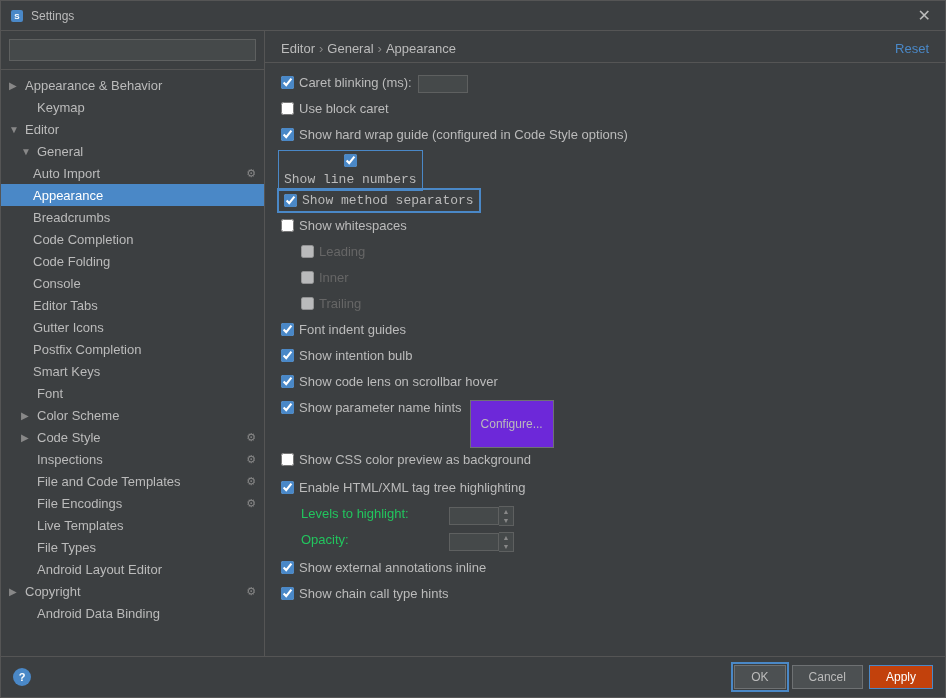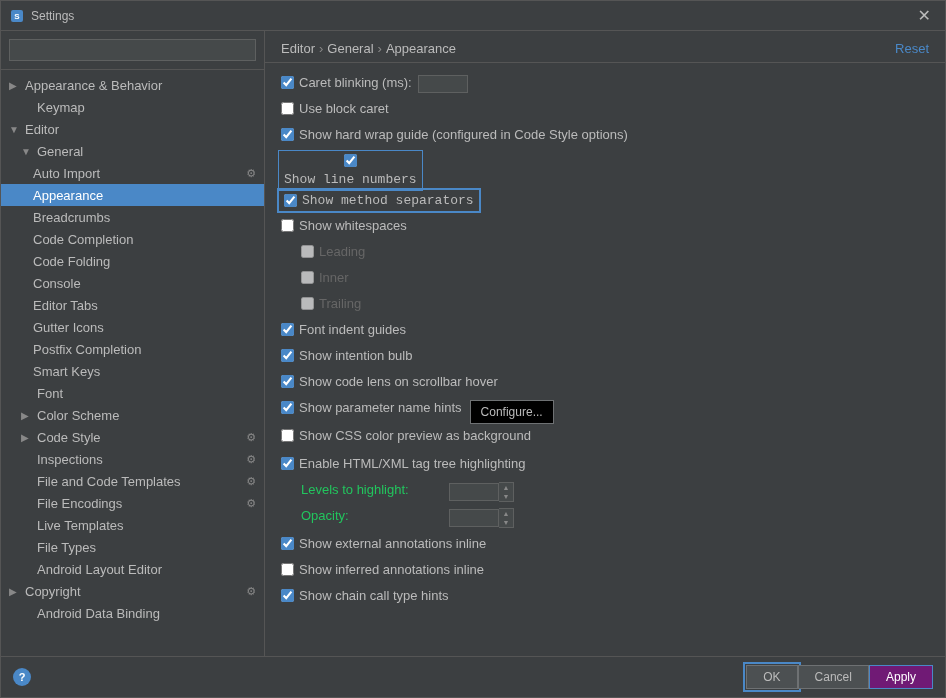--- a/index.html
+++ b/index.html
@@ -189,25 +189,25 @@
     .text-input-inline {
       background: #45494a;
       border: 1px solid #5e6060;
       color: #bbb;
       font-size: 12px;
       padding: 1px 4px;
       width: 50px;
       outline: none;
     }
     .configure-btn {
-      background: #000000;
+      background: #6d28d9;
       border: 1px solid #6e7173;
       color: #bbb;
       font-size: 12px;
-      padding: 4px 10px;
+      padding: 16px 10px;
       cursor: pointer;
       margin-left: 8px;
     }
 
     .indent-group {
       padding-left: 20px;
     }
     .disabled-label {
       color: #666;
     }
@@ -273,31 +273,32 @@
       color: #fff;
       font-size: 11px;
       display: flex;
       align-items: center;
       justify-content: center;
       cursor: pointer;
       font-weight: bold;
     }
     .footer-buttons {
       display: flex;
+      gap: 6px;
     }
     .btn {
       padding: 4px 16px;
       font-size: 12px;
       cursor: pointer;
       border: 1px solid #6e7173;
       background: #4c5052;
       color: #bbb;
     }
     .btn.primary {
-      background: #701a75;
+      background: #c2410c;
       border-color: #4a88c7;
       color: #fff;
     }
     .btn.ok-btn {
       outline: 2px solid #4a88c7;
       outline-offset: 1px;
     }
 
     
     .content-body::-webkit-scrollbar { width: 8px; }
@@ -612,26 +613,20 @@
           </div>
         </div>
 
         <div class="setting-row" style="margin-top: 6px;">
           <label class="checkbox-label normal-font">
             <input type="checkbox" checked="" style="">
             <span>Show external annotations inline</span>
           </label>
         </div>
 
-        <div class="setting-row">
-          <label class="checkbox-label normal-font">
-            <input type="checkbox" style="">
-            <span>Show inferred annotations inline</span>
-          </label>
-        </div>
 
         <div class="setting-row" style="margin-top: 0;">
           <label class="checkbox-label normal-font">
             <input type="checkbox" checked="" style="">
             <span>Show chain call type hints</span>
           </label>
         </div>
 
       </div>
     </div>

